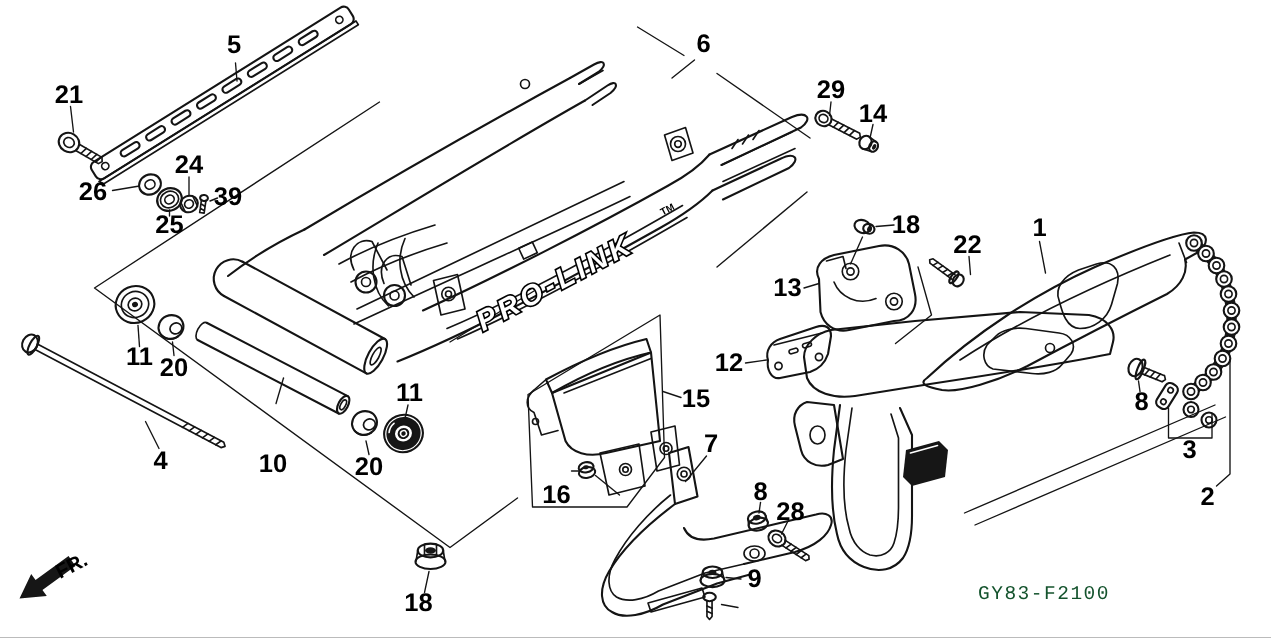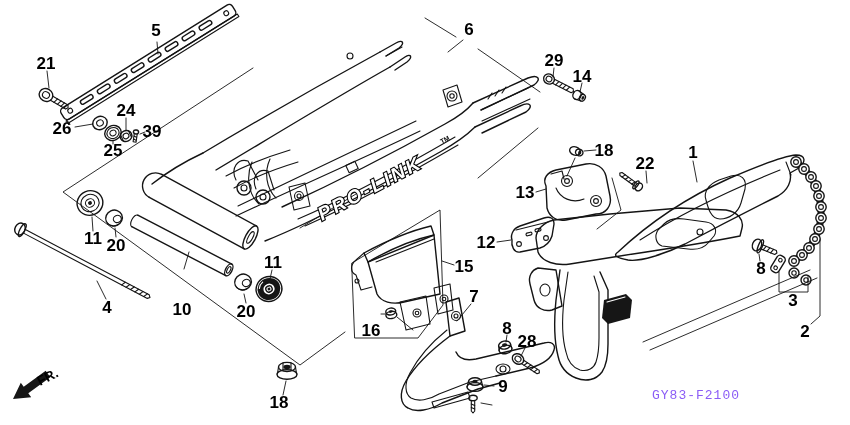--- a/index.html
+++ b/index.html
@@ -31,21 +31,21 @@
     font-family:"Liberation Sans", sans-serif; font-weight:bold; font-size:13.5px;
     fill:#000; stroke:none;
   }
   .callout {
     position:absolute; transform:translate(-50%,-50%);
     font:bold 17px "Liberation Sans", sans-serif; color:#000; white-space:nowrap;
     line-height:1;
   }
   .diagram-code {
     position:absolute; left:652px; top:388px;
-    font:13px "Liberation Mono", monospace; color:#8b5cf6; letter-spacing:1px;
+    font:13px "Liberation Mono", monospace; color:#14532d; letter-spacing:1px;
   }
 </style>
 </head>
 <body>
 
 <div class="stage">
 
   <svg class="art" width="850" height="425" viewBox="0 0 850 425">
 
     <g class="thin">

